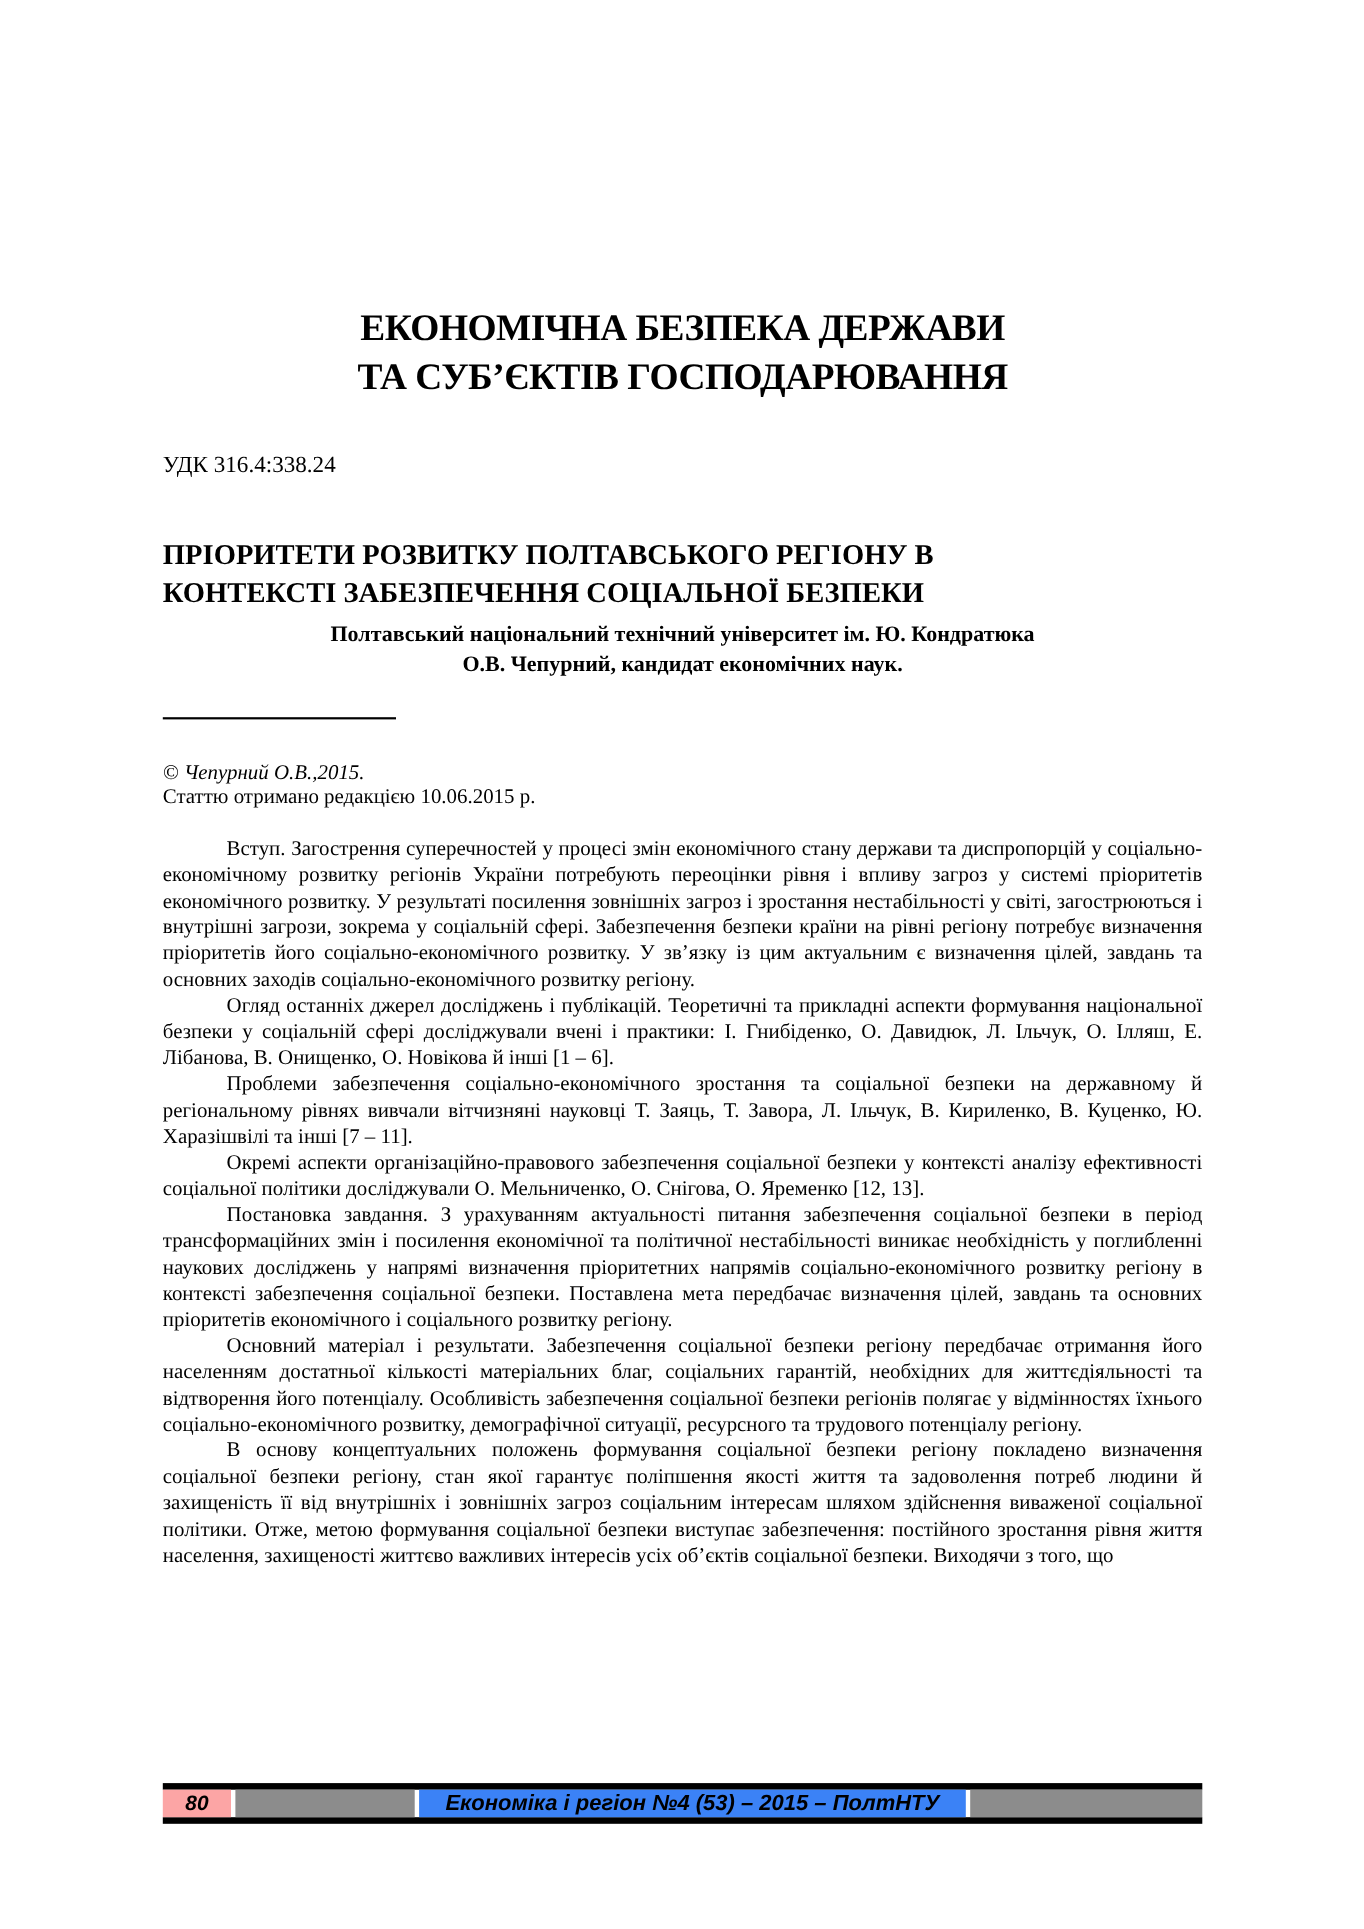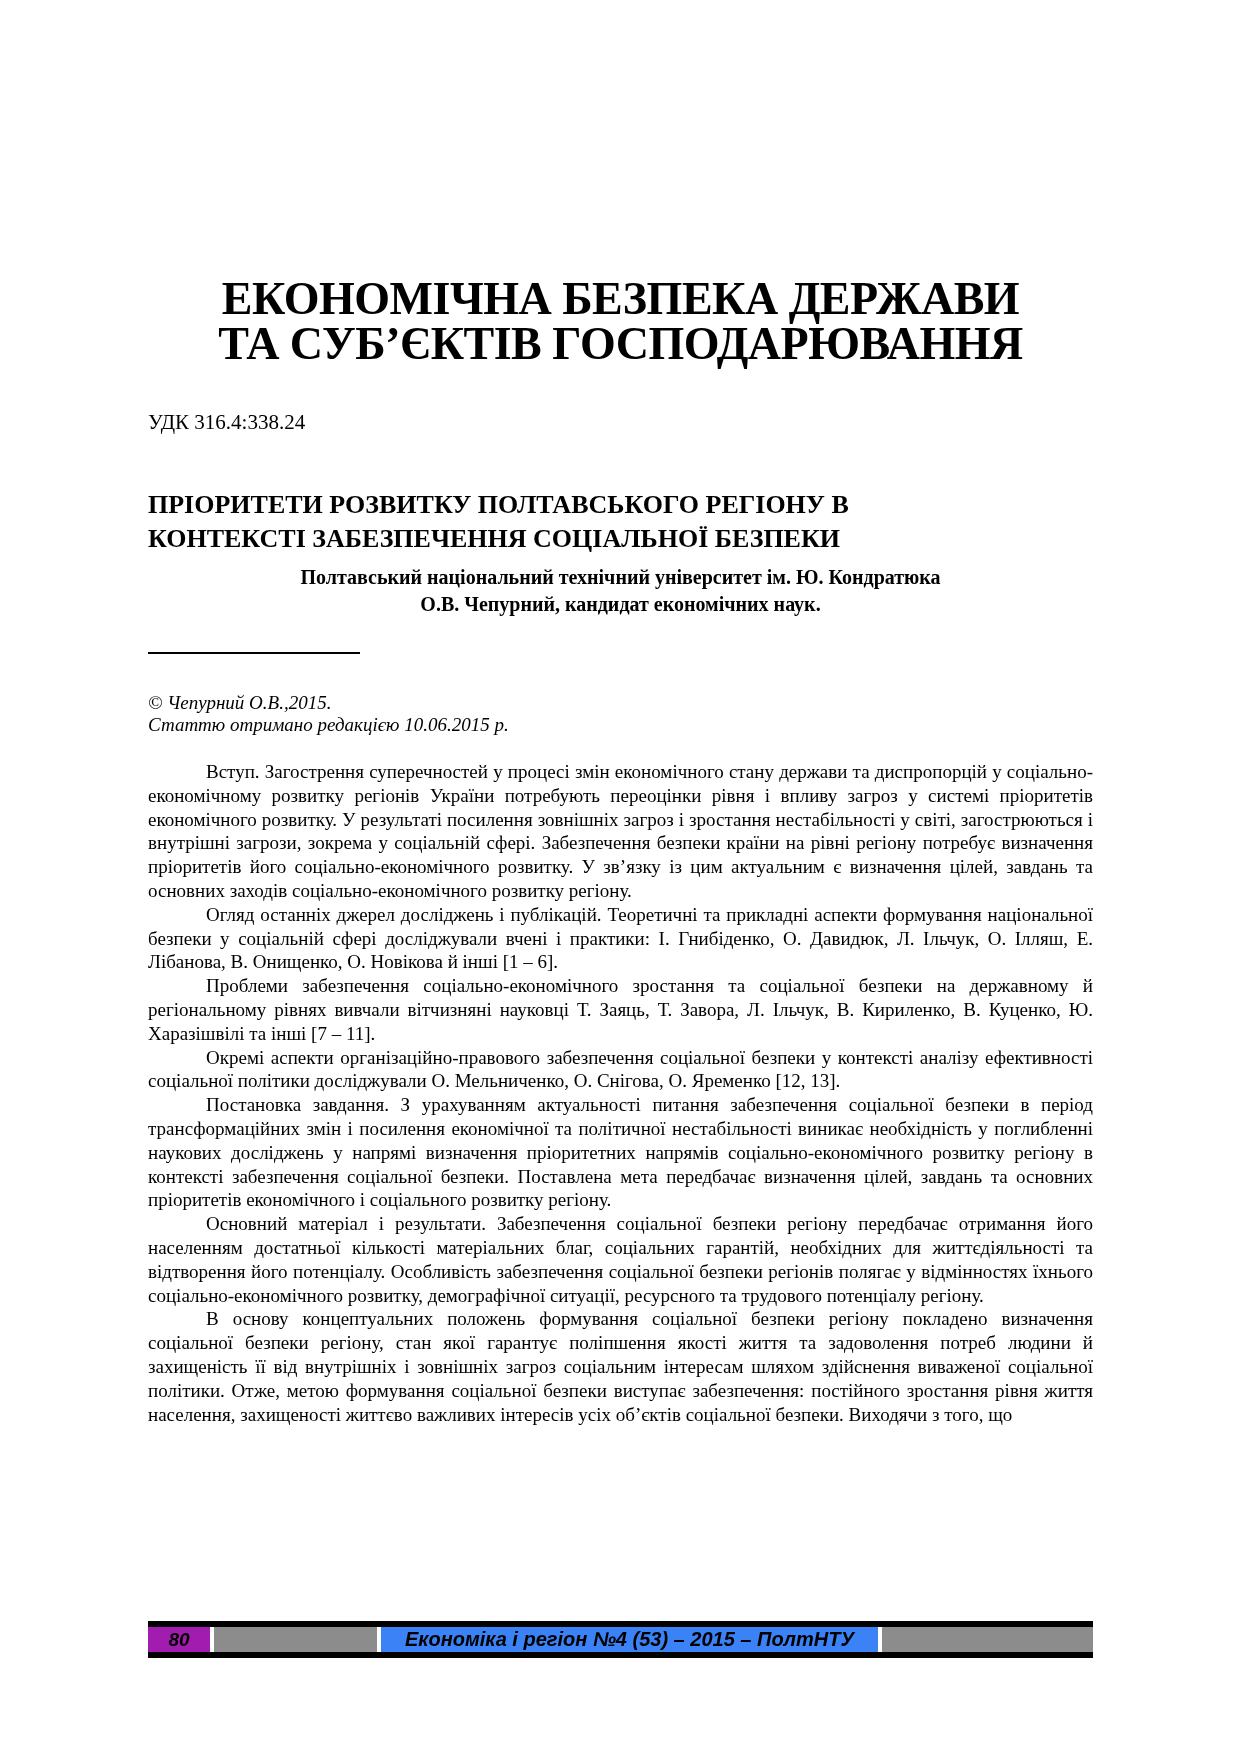--- a/index.html
+++ b/index.html
@@ -11,21 +11,21 @@
     color:#000000;
     font-family:"Liberation Serif", serif;
     overflow:hidden;
   }
   .content-col { position:absolute; left:148px; width:945px; }
 
   .section-heading {
     top:276px;
     text-align:center;
     font-weight:bold;
-    font-size:46px;
+    font-size:34px;
     line-height:45px;
     letter-spacing:-0.5px;
   }
   .udc {
     top:410px;
     font-size:21px;
     line-height:25px;
   }
   .article-title {
     top:488px;
@@ -48,21 +48,20 @@
     margin-bottom:2px;
   }
   .copyright-text {
     font-style:italic;
     font-size:19px;
     line-height:24px;
     margin-top:37px;
   }
   .received {
     top:713px;
-    font-style:italic;
     font-size:19px;
     line-height:24px;
   }
   .body-text {
     top:760px;
     font-size:19px;
     line-height:23.8px;
     text-align:justify;
   }
   .body-text p {
@@ -78,21 +77,21 @@
     border-top:6px solid #000;
     border-bottom:6px solid #000;
     height:37px;
     display:flex;
     align-items:stretch;
     font-family:"Liberation Sans", sans-serif;
     font-weight:bold;
     font-style:italic;
   }
   .f-cell { display:flex; align-items:center; justify-content:center; }
-  .f-num   { width:62px; background:#a21caf; font-size:19px; }
+  .f-num   { width:62px; background:#fca5a5; font-size:19px; }
   .f-gray1 { width:163px; background:#8c8c8c; margin-left:4px; }
   .f-title { width:497px; background:#3b82f6; margin-left:4px; font-size:20px; text-align:right; }
   .f-gray2 { flex:1; background:#8c8c8c; margin-left:4px; }
 </style>
 </head>
 <body>
 
 <div class="page">
 
   <h1 class="content-col section-heading">

